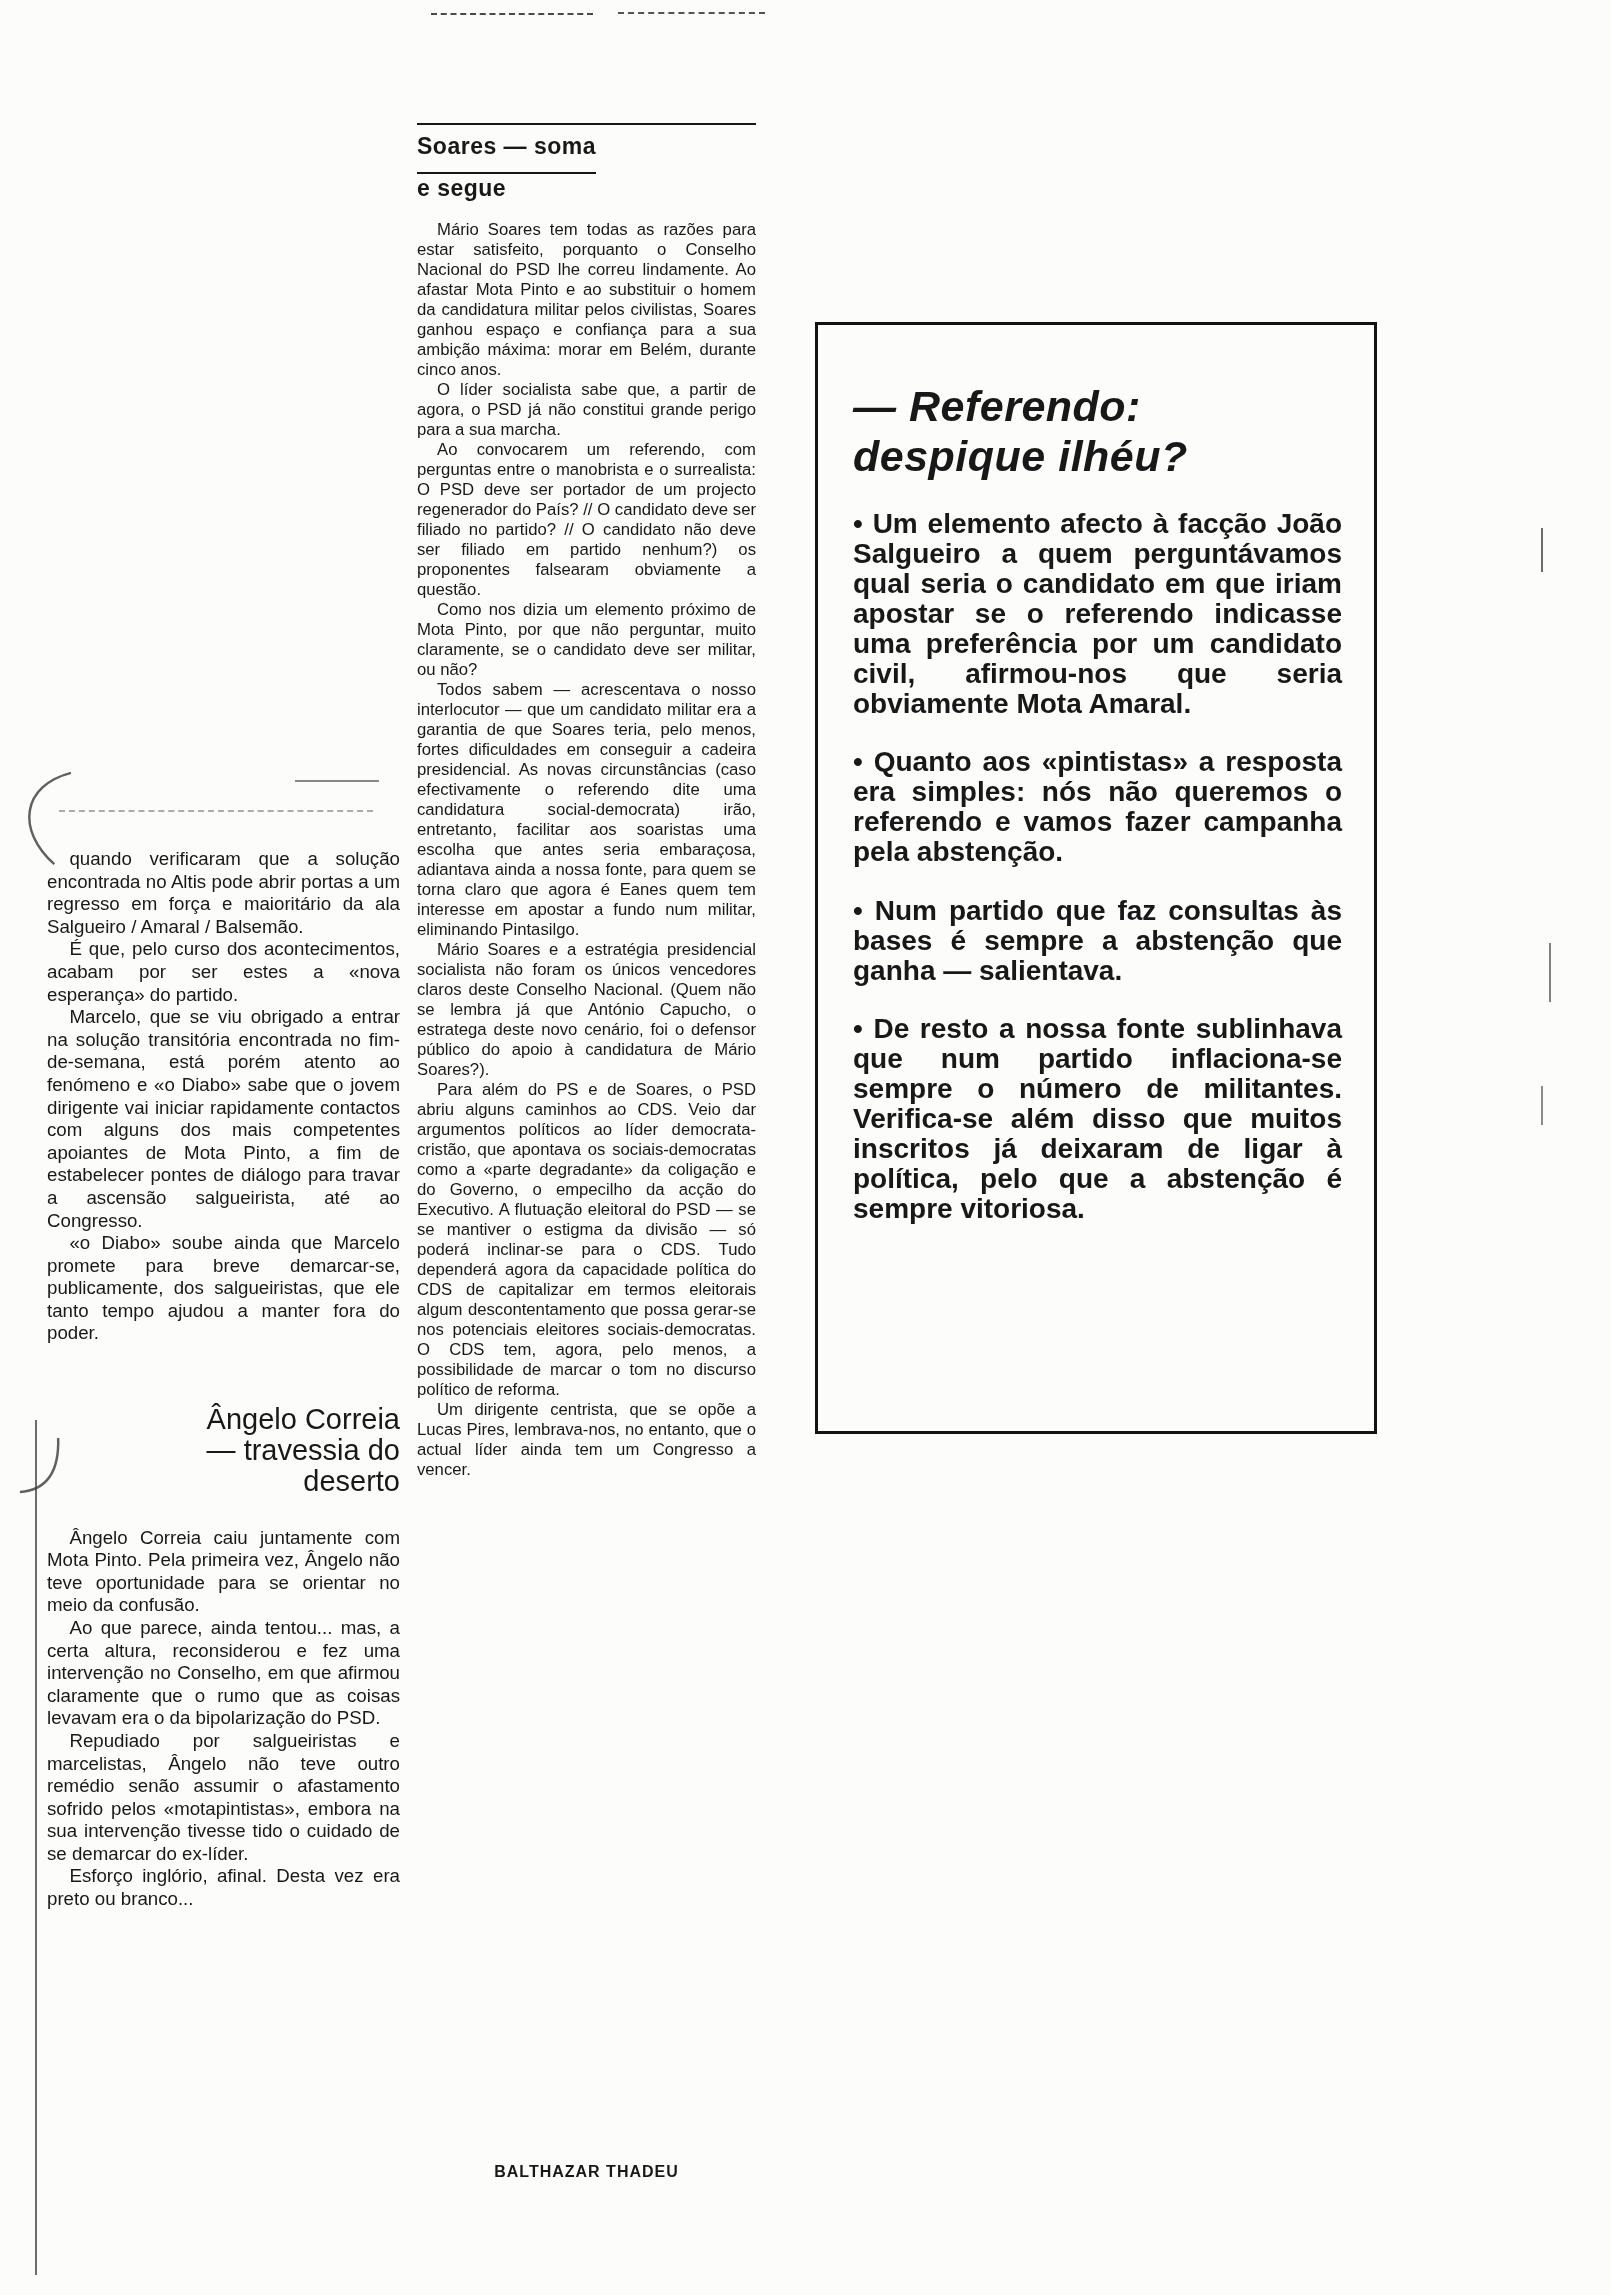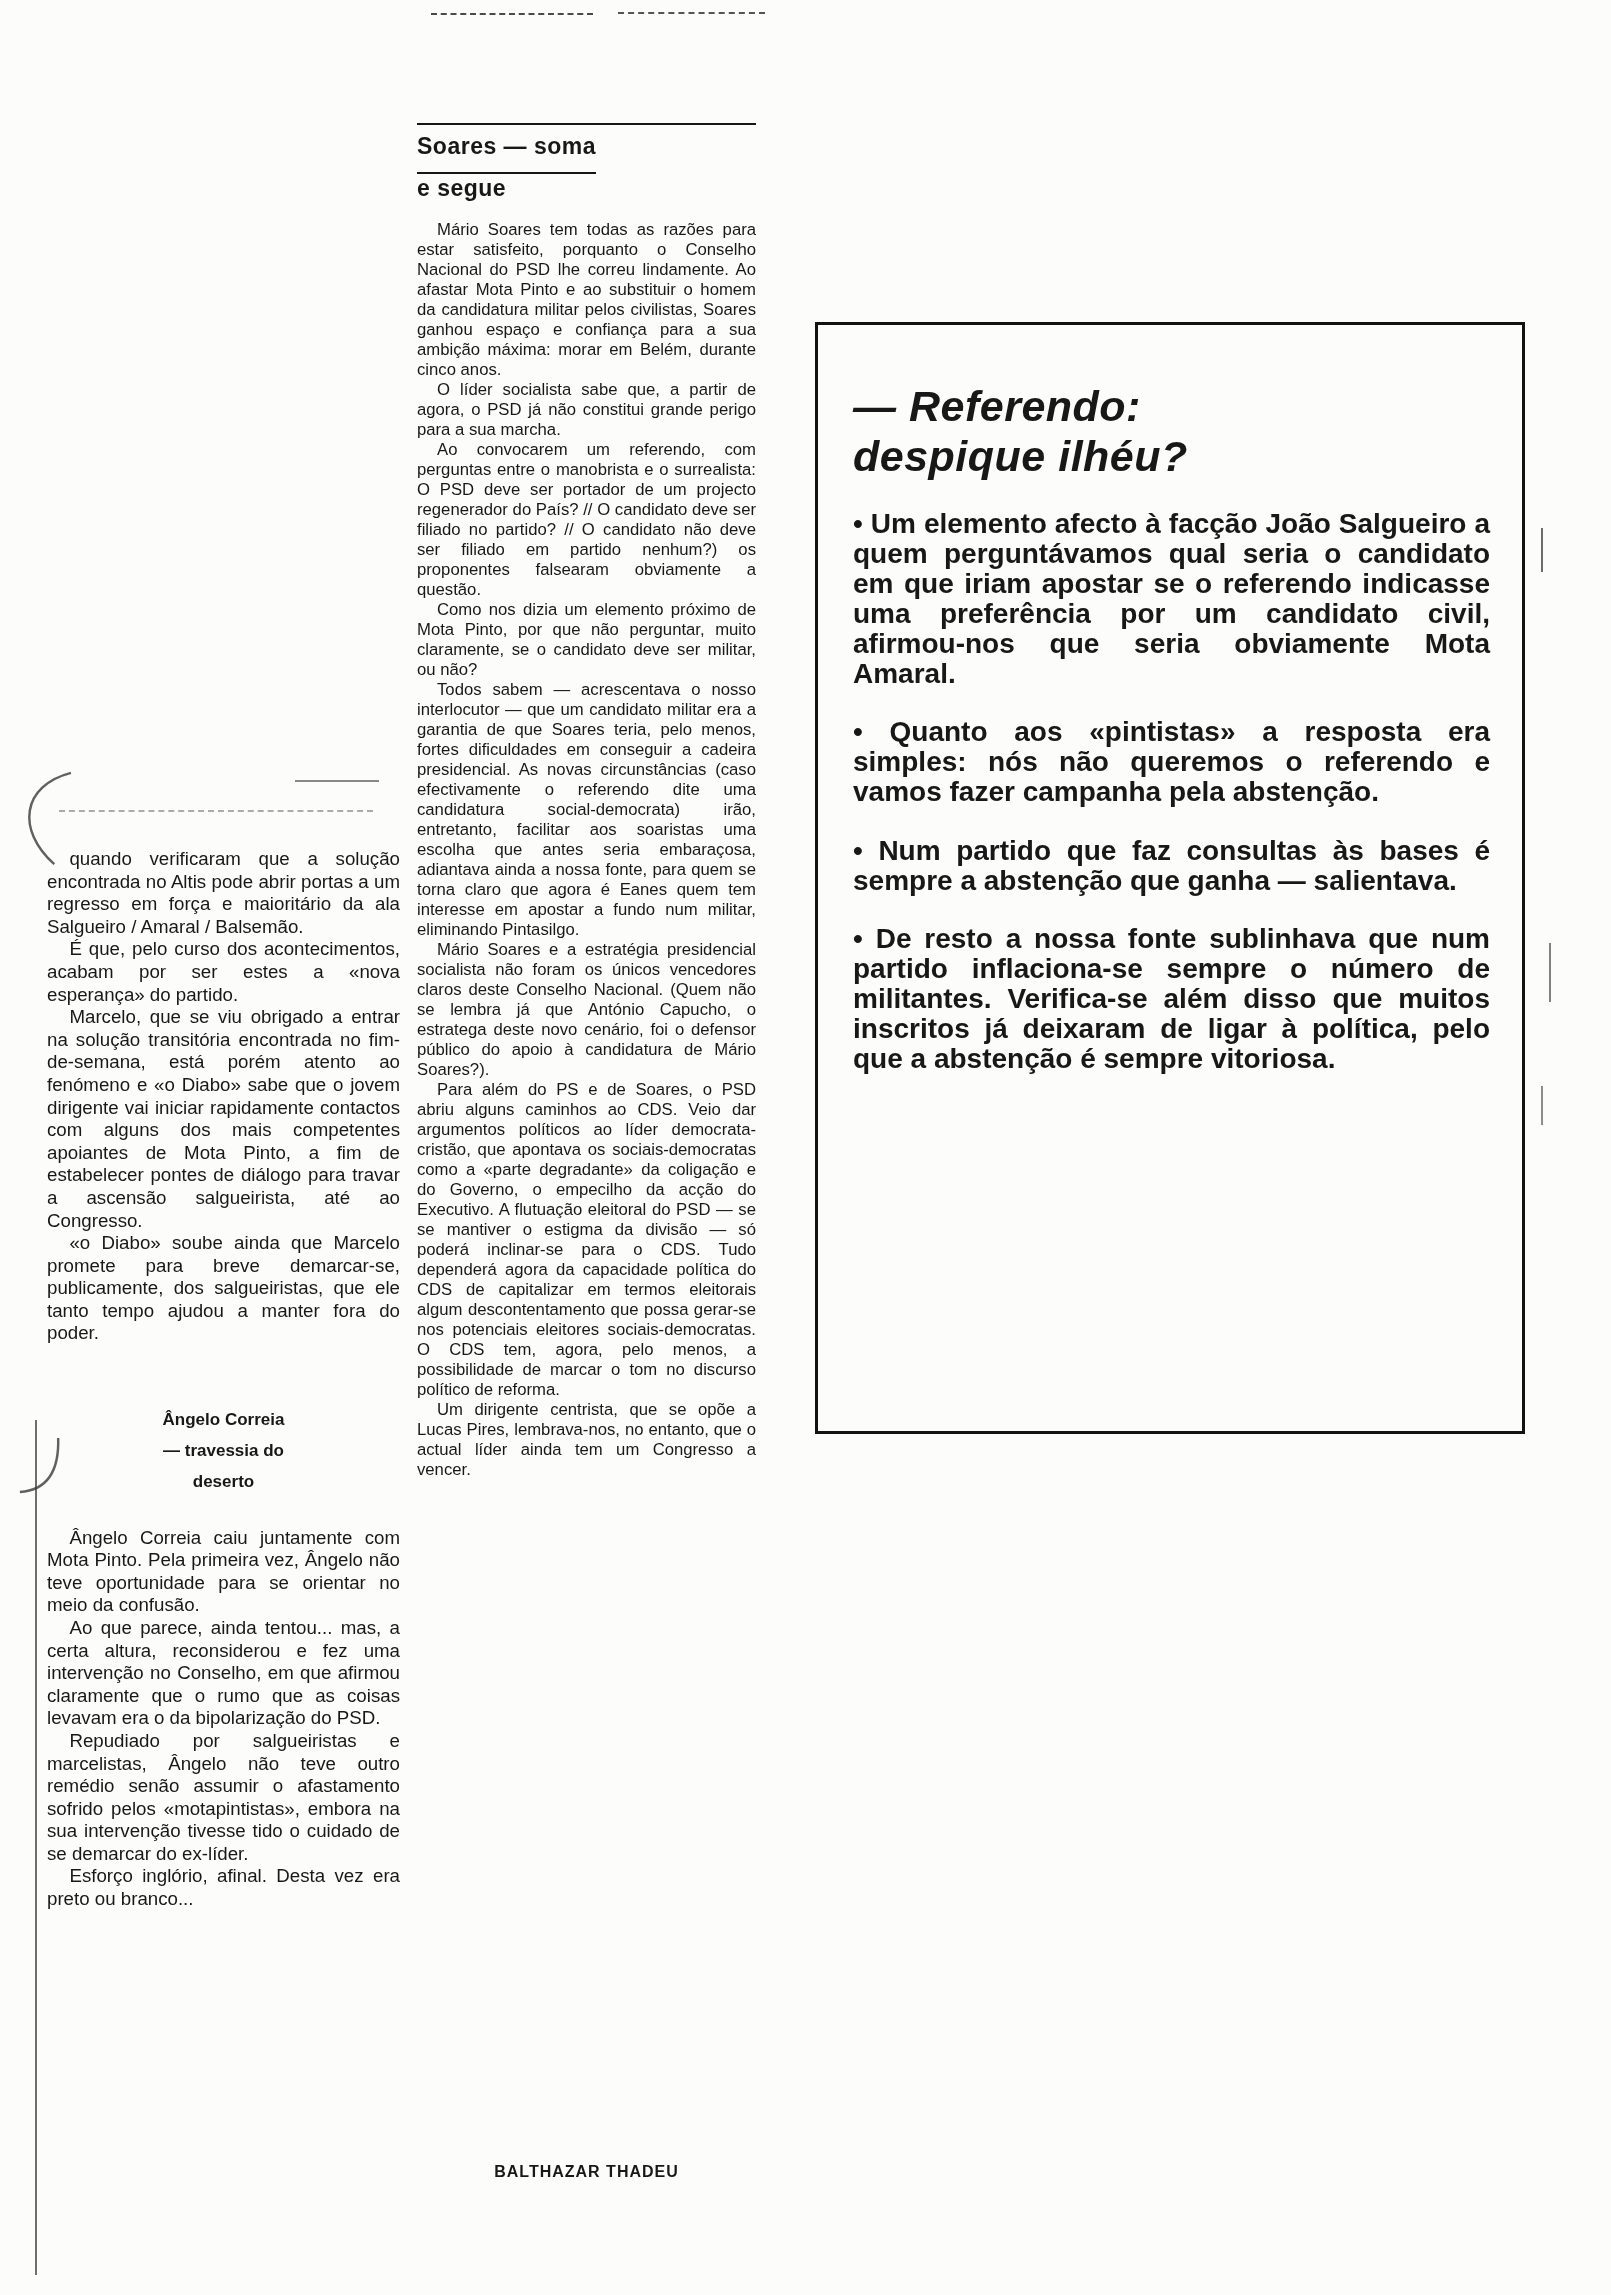--- a/index.html
+++ b/index.html
@@ -62,33 +62,33 @@
   
   .left-col {
     left: 47px;
     top: 848px;
     width: 353px;
     font-size: 18.7px;
     line-height: 22.6px;
   }
   .angelo-head {
     margin: 59px 0 29.5px 0;
-    text-align: center;
-    font-weight: bold;
-    font-size: 17px;
+    text-align: right;
+    font-weight: normal;
+    font-size: 29px;
     line-height: 31px;
   }
   .angelo-head span { display: block; }
 
   
   .referendo-box {
     position: absolute;
     left: 815px;
     top: 322px;
-    width: 710px;
+    width: 562px;
     height: 1112px;
     box-sizing: border-box;
     border: 3.9px solid #121212;
     background: #fcfcfa;
     padding: 27.5px 32px 19.7px 35px;
   }
   .referendo-title {
     font-style: italic;
     font-weight: bold;
     font-size: 43px;

